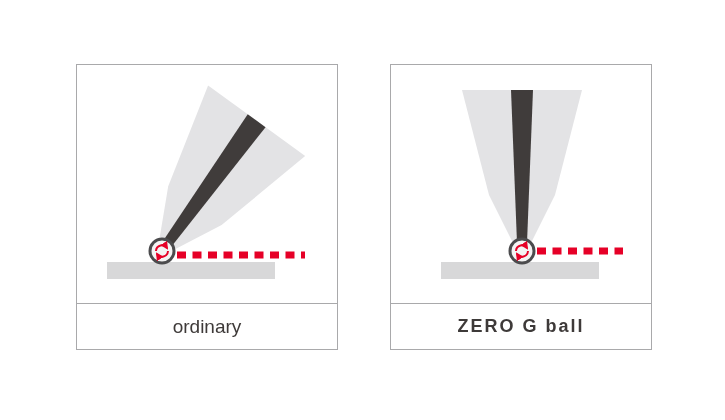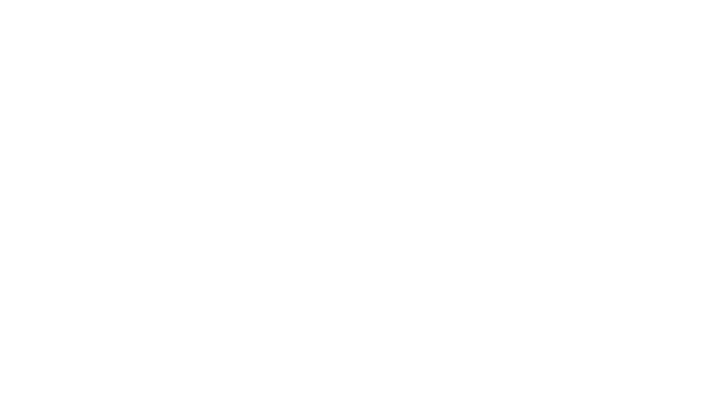--- a/index.html
+++ b/index.html
@@ -49,15 +49,67 @@
     font-weight: bold;
     letter-spacing: 2px;
     font-size: 18px;
   }
 </style>
 </head>
 <body>
 
 <div class="stage">
 
+  <div class="panel panel-left">
+    <svg class="panel-art" viewBox="0 0 260 239" xmlns="http://www.w3.org/2000/svg">
+      <defs>
+        <marker id="ah1" viewBox="0 0 6 6" refX="4.5" refY="3" markerWidth="4" markerHeight="4" orient="auto">
+          <path d="M0,0 L6,3 L0,6 Z" style="fill:var(--accent-red, #e60027)"></path>
+        </marker>
+      </defs>
 
+      <rect x="30" y="197" width="168" height="17" style="fill:var(--surface, #d8d8d9)"></rect>
+
+      <g transform="rotate(36 85 186)">
+        <polygon points="25,25 145,25 118,130 95,176 75,176 52,130" style="fill:var(--pen-body, #e3e3e5)"></polygon>
+        <polygon points="74,25 96,25 90,178 80,178" style="fill:var(--pen-core, #403c3b)"></polygon>
+      </g>
+
+      <line x1="100" y1="190" x2="228" y2="190" style="stroke:var(--accent-red, #e60027)" stroke-width="7" stroke-dasharray="9 6.5"></line>
+
+      <circle cx="85" cy="186" r="12" style="fill:var(--ball-fill, #f3f3f3);stroke:var(--ball-ring, #4b4b4d)" stroke-width="3"></circle>
+
+      <g style="stroke:var(--accent-red, #e60027)" stroke-width="2" fill="none">
+        <path d="M 91,186 A 6,6 0 0 1 80,189" marker-end="url(#ah1)"></path>
+        <path d="M 79,186 A 6,6 0 0 1 90,183" marker-end="url(#ah1)"></path>
+      </g>
+    </svg>
+    <div class="panel-label">ordinary</div>
+  </div>
+
+  <div class="panel panel-right">
+    <svg class="panel-art" viewBox="0 0 260 239" xmlns="http://www.w3.org/2000/svg">
+      <defs>
+        <marker id="ah2" viewBox="0 0 6 6" refX="4.5" refY="3" markerWidth="4" markerHeight="4" orient="auto">
+          <path d="M0,0 L6,3 L0,6 Z" style="fill:var(--accent-red, #e60027)"></path>
+        </marker>
+      </defs>
+
+      <rect x="50" y="197" width="158" height="17" style="fill:var(--surface, #d8d8d9)"></rect>
+
+      <g>
+        <polygon points="71,25 191,25 164,130 141,176 121,176 98,130" style="fill:var(--pen-body, #e3e3e5)"></polygon>
+        <polygon points="120,25 142,25 136,178 126,178" style="fill:var(--pen-core, #403c3b)"></polygon>
+      </g>
+
+      <line x1="146" y1="186" x2="232" y2="186" style="stroke:var(--accent-red, #e60027)" stroke-width="7" stroke-dasharray="9 6.5"></line>
+
+      <circle cx="131" cy="186" r="12" style="fill:var(--ball-fill, #f3f3f3);stroke:var(--ball-ring, #4b4b4d)" stroke-width="3"></circle>
+
+      <g style="stroke:var(--accent-red, #e60027)" stroke-width="2" fill="none">
+        <path d="M 137,186 A 6,6 0 0 1 126,189" marker-end="url(#ah2)"></path>
+        <path d="M 125,186 A 6,6 0 0 1 136,183" marker-end="url(#ah2)"></path>
+      </g>
+    </svg>
+    <div class="panel-label">ZERO G ball</div>
+  </div>
 
 </div>
 
 </body></html>

